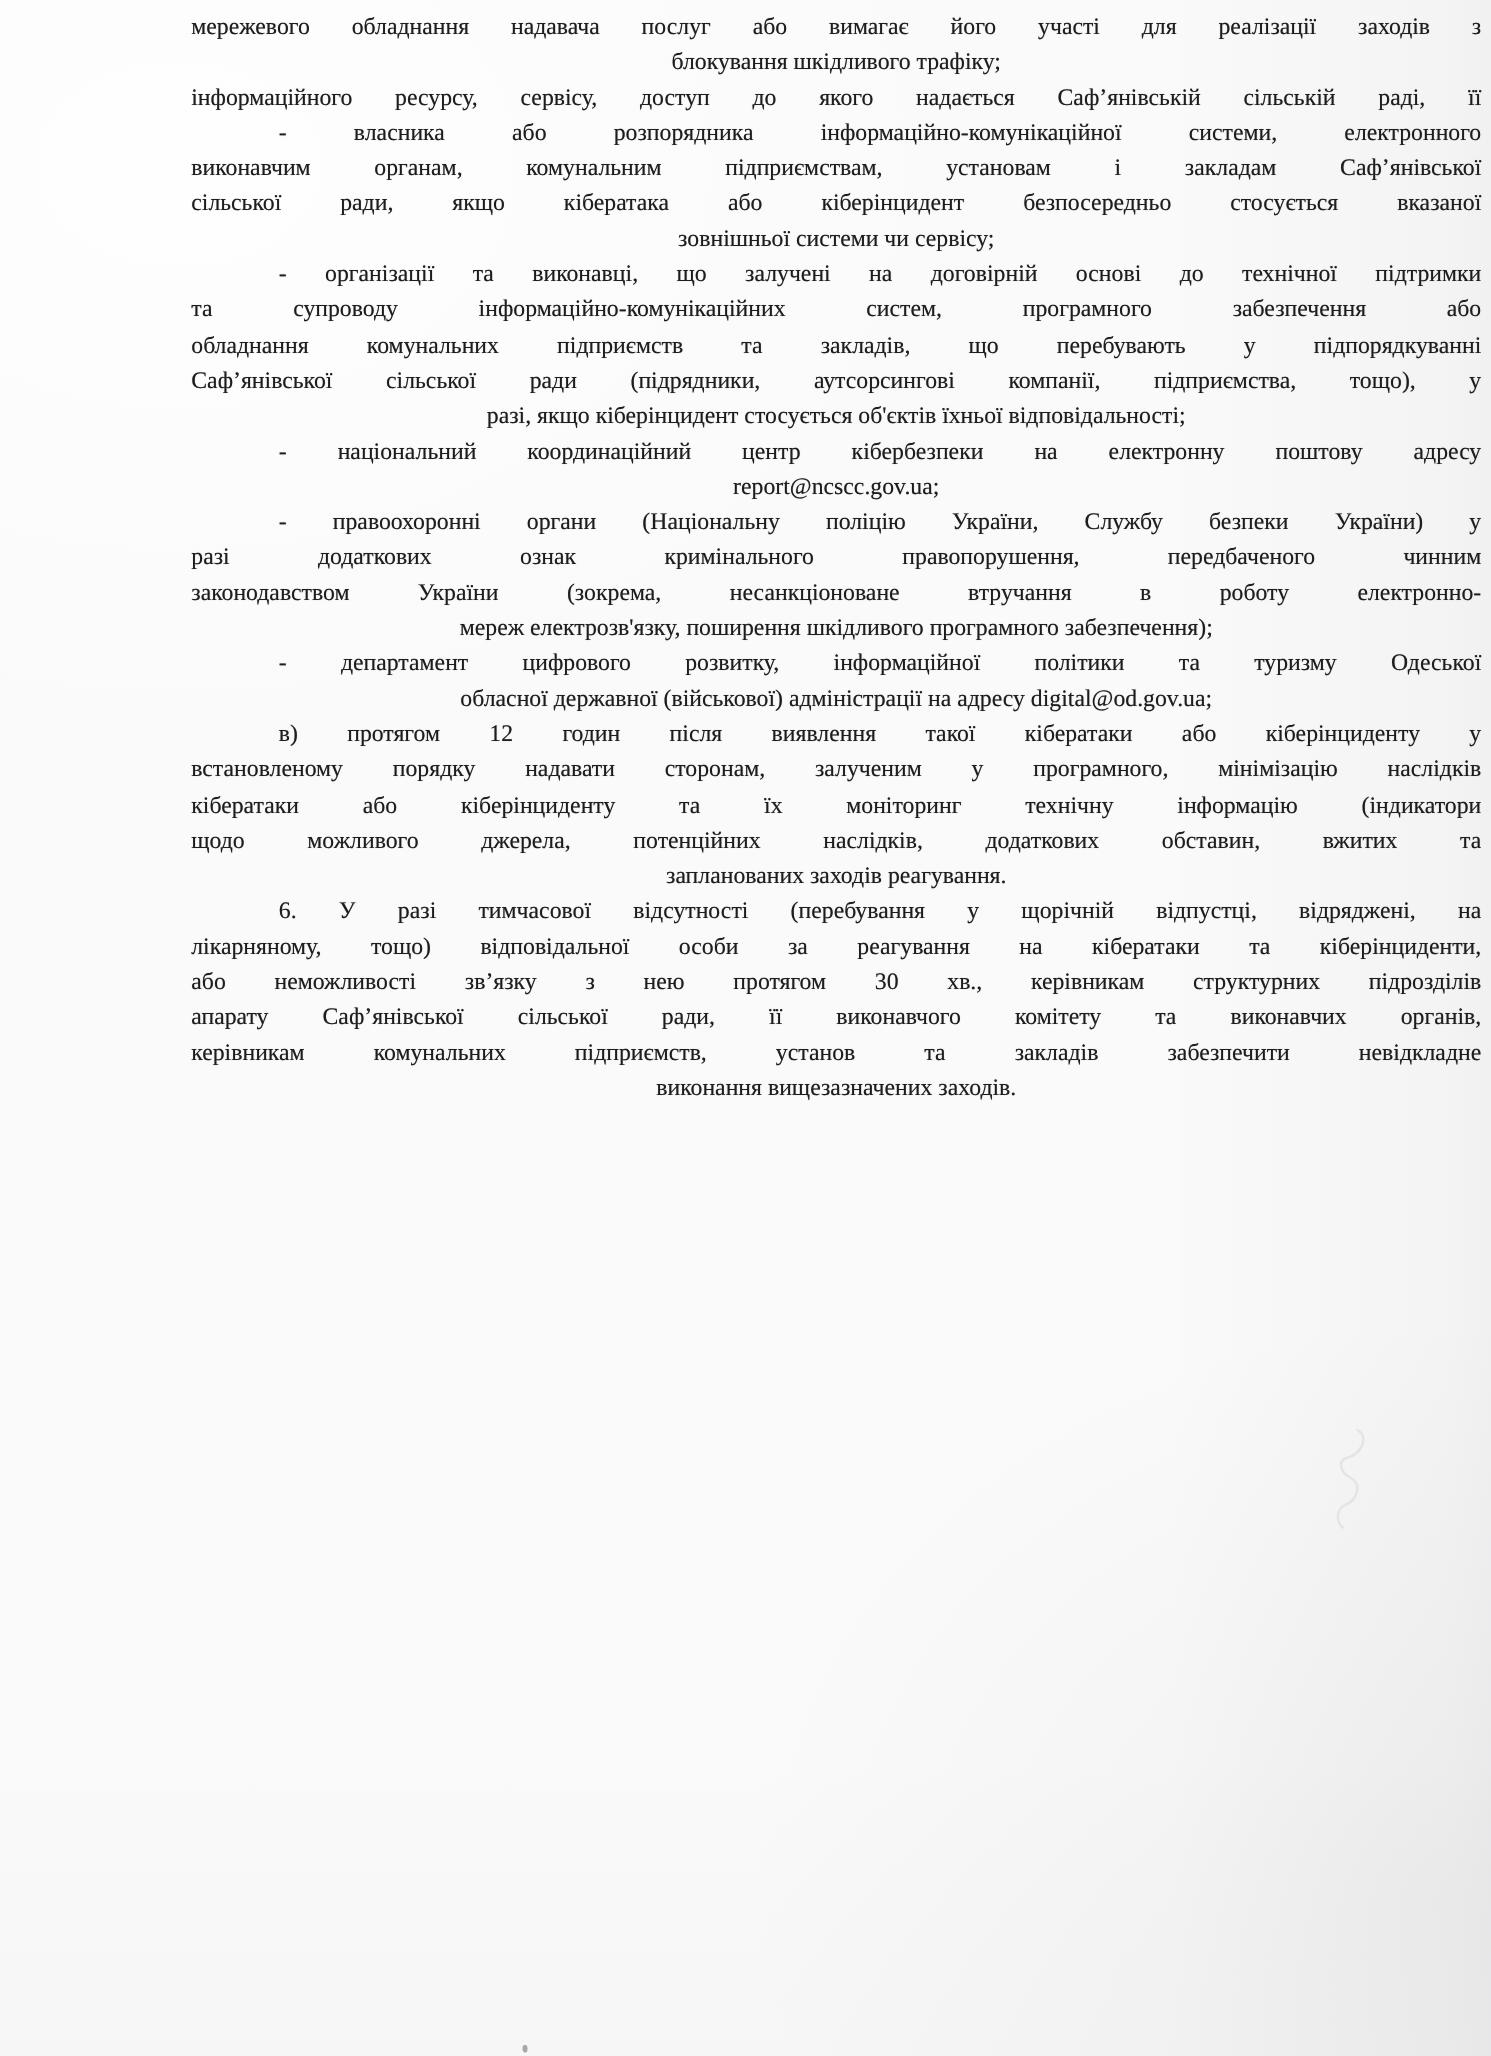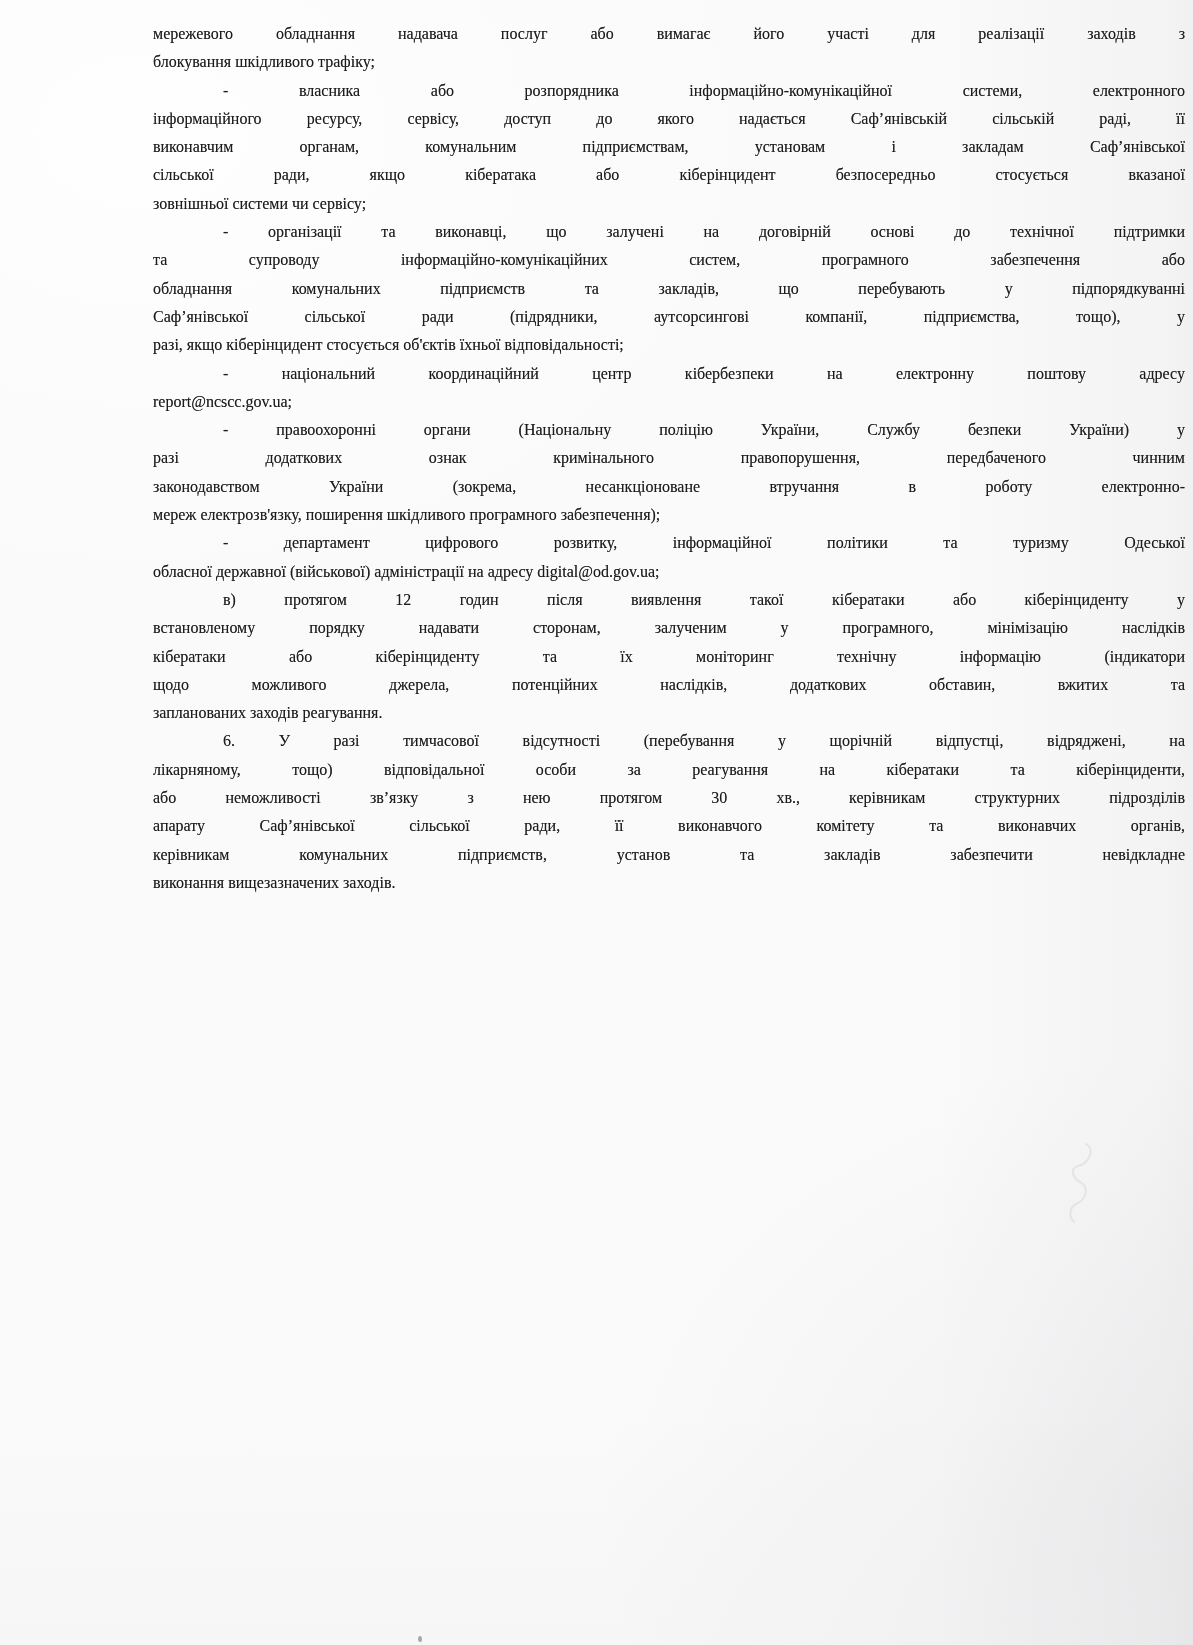--- a/index.html
+++ b/index.html
@@ -16,39 +16,39 @@
     background:
       radial-gradient(1100px 800px at 12% 8%, rgba(255,255,255,0.85), rgba(255,255,255,0) 60%),
       linear-gradient(to right, rgba(70,70,80,0) 78%, rgba(70,70,80,0.035) 97%, rgba(70,70,80,0.05) 100%),
       radial-gradient(900px 750px at 96% 92%, rgba(70,70,85,0.05), rgba(70,70,85,0) 62%),
       linear-gradient(to bottom, rgba(60,60,70,0) 85%, rgba(60,60,70,0.02) 100%),
       #fafafa;
   }
   .textblock {
     position: absolute;
     left: 153px;
-    top: 20px;
+    top: 8px;
     width: 1032px;
     color: #1d1d1f;
-    font-size: 16px;
+    font-size: 19px;
     text-shadow: 0 0 0.6px rgba(40,40,45,0.55);
   }
   .paragraph { margin: 0; }
   .line {
     height: 28.3px;
     line-height: 28.3px;
     overflow: visible;
     white-space: normal;
   }
   .line.j {
     text-align: justify;
     text-align-last: justify;
   }
   .line.l {
-    text-align: left;
+    text-align: center;
   }
   .line.ind {
     padding-left: 70px;
   }
   .artifact {
     position: absolute;
     pointer-events: none;
   }
   .artifact.squiggle {
     left: 1048px;
@@ -72,22 +72,22 @@
 
 <div class="page">
 
   <div class="textblock" style="color: rgb(29, 29, 31);">
 
   <div class="paragraph">
         <div class="line j">мережевого обладнання надавача послуг або вимагає його участі для реалізації заходів з</div>
         <div class="line l">блокування шкідливого трафіку;</div>
       </div>
       <div class="paragraph">
+        <div class="line j">інформаційного ресурсу, сервісу, доступ до якого надається Саф’янівській сільській раді, її</div>
         <div class="line j ind">- власника або розпорядника інформаційно-комунікаційної системи, електронного</div>
-        <div class="line j">інформаційного ресурсу, сервісу, доступ до якого надається Саф’янівській сільській раді, її</div>
         <div class="line j">виконавчим органам, комунальним підприємствам, установам і закладам Саф’янівської</div>
         <div class="line j">сільської ради, якщо кібератака або кіберінцидент безпосередньо стосується вказаної</div>
         <div class="line l">зовнішньої системи чи сервісу;</div>
       </div>
       <div class="paragraph">
         <div class="line j ind">- організації та виконавці, що залучені на договірній основі до технічної підтримки</div>
         <div class="line j">та супроводу інформаційно-комунікаційних систем, програмного забезпечення або</div>
         <div class="line j">обладнання комунальних підприємств та закладів, що перебувають у підпорядкуванні</div>
         <div class="line j">Саф’янівської сільської ради (підрядники, аутсорсингові компанії, підприємства, тощо), у</div>
         <div class="line l">разі, якщо кіберінцидент стосується об'єктів їхньої відповідальності;</div>

